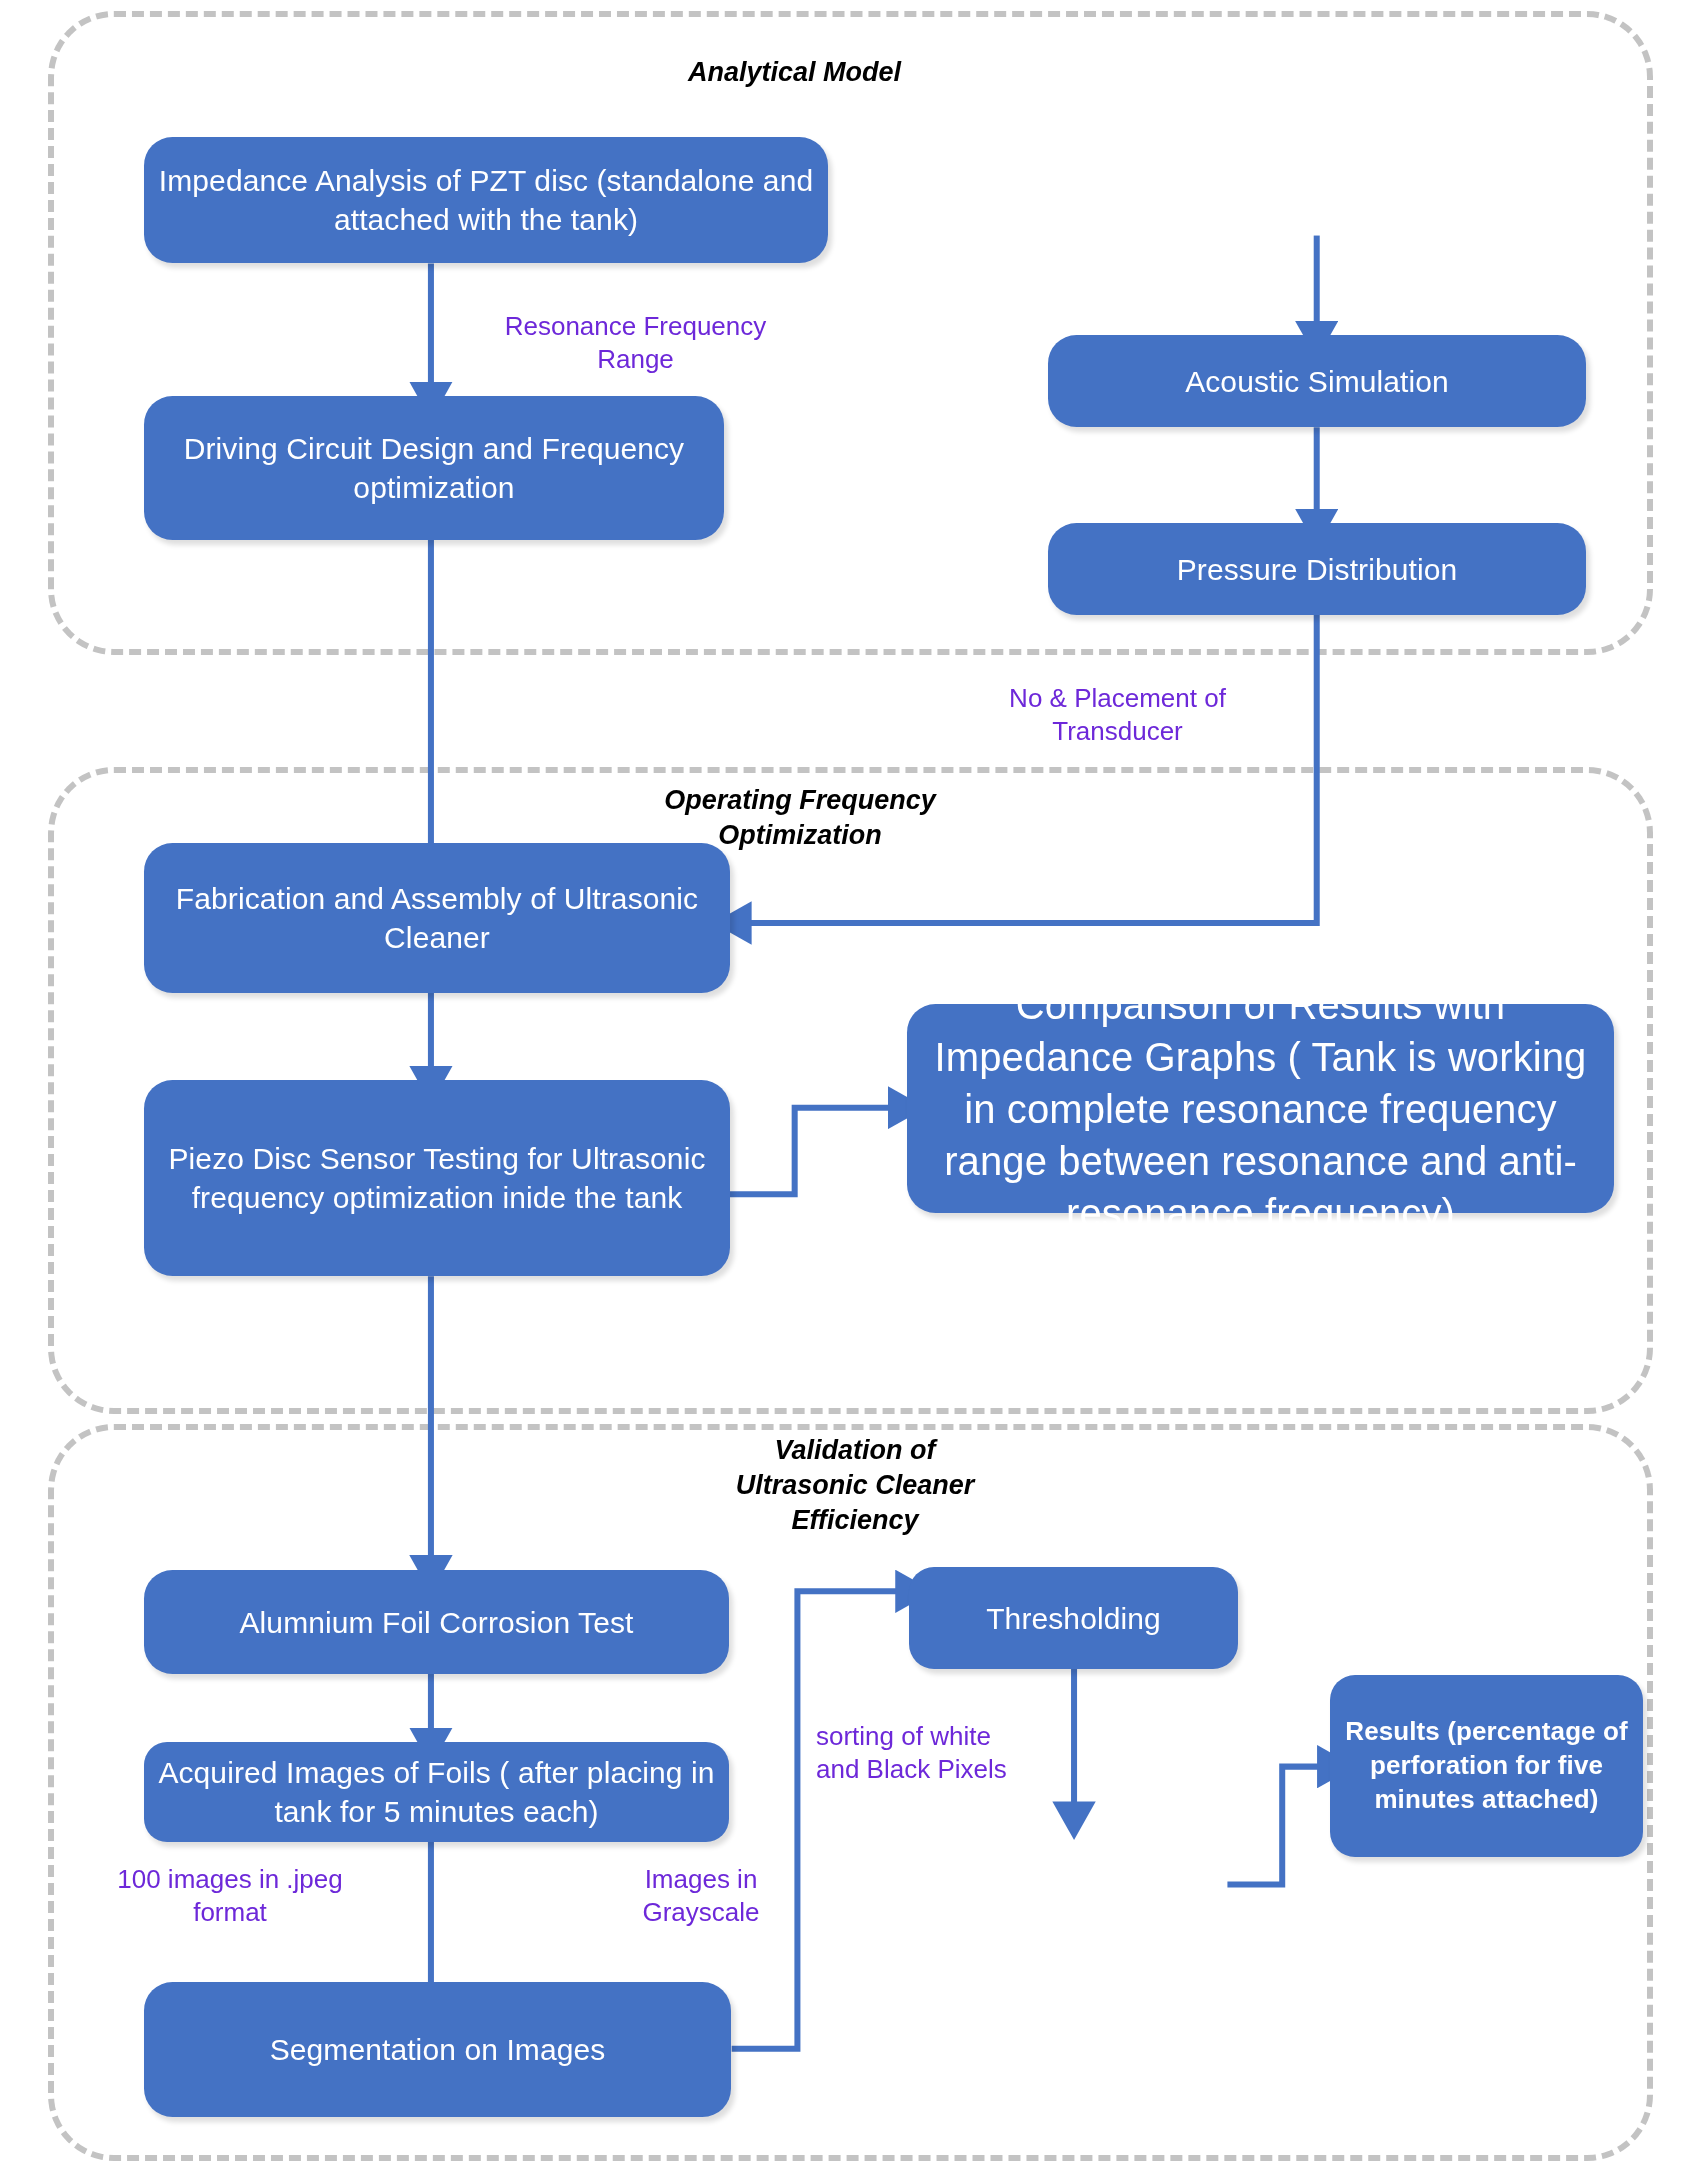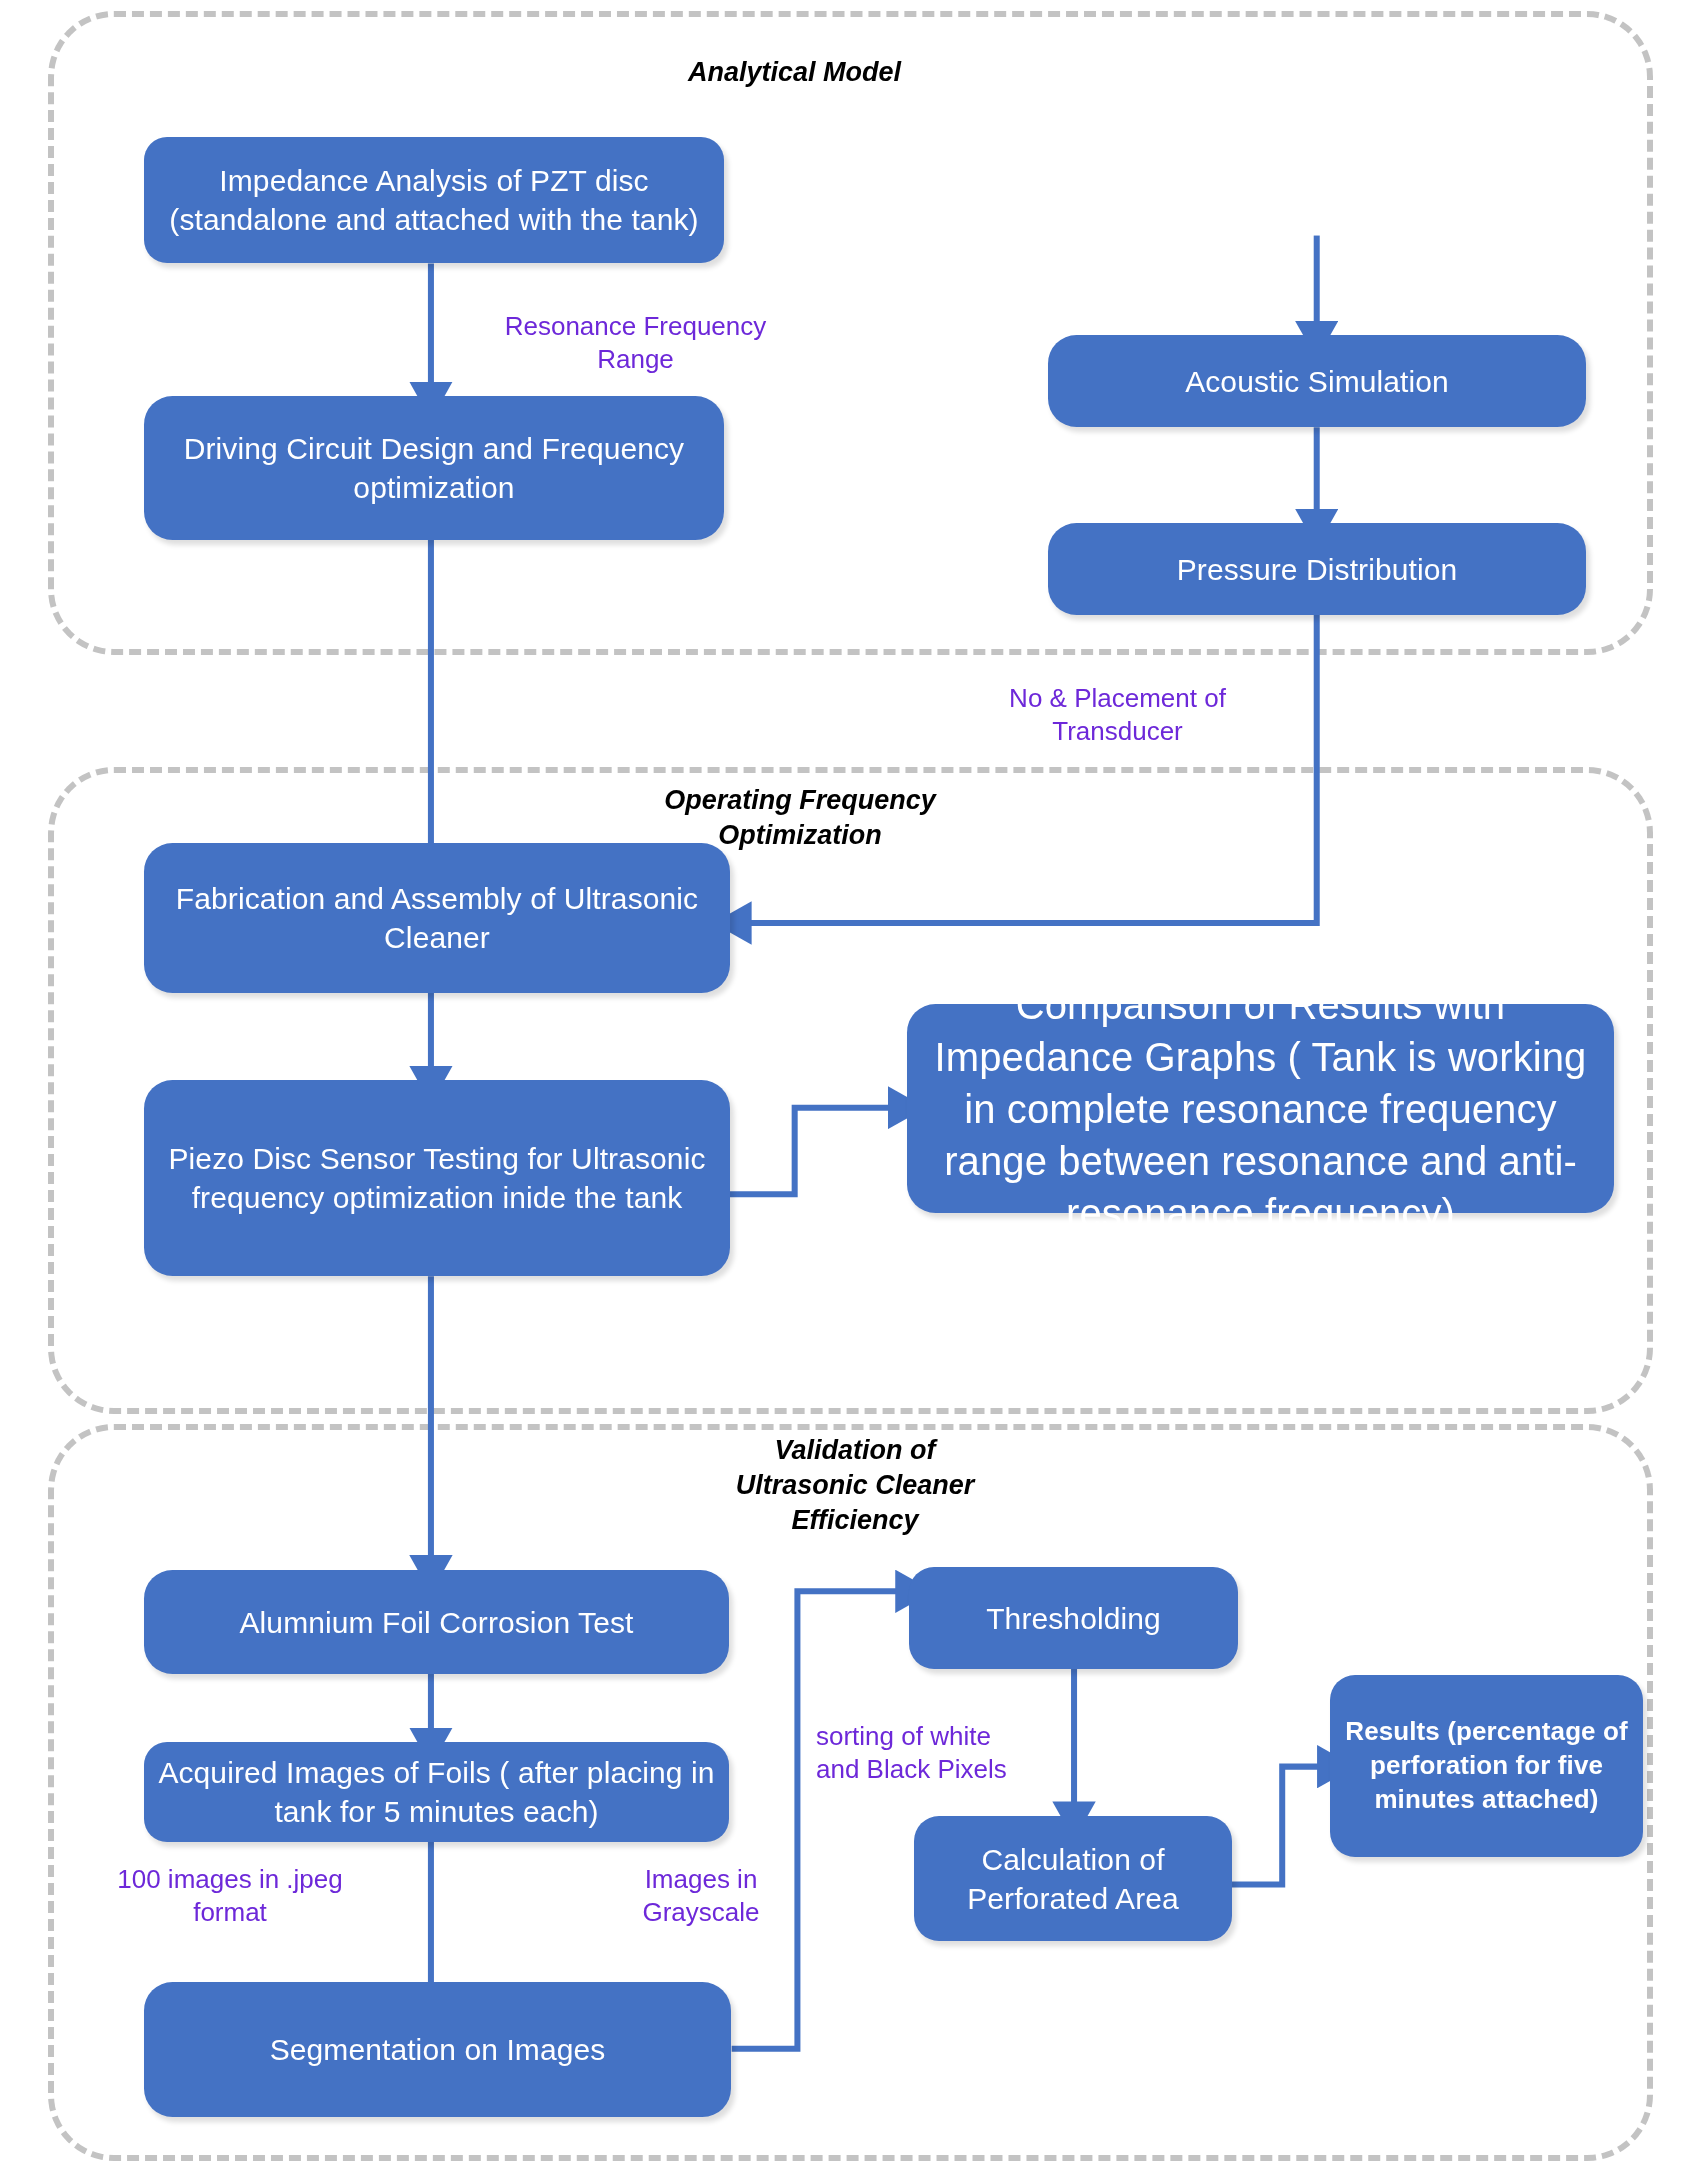--- a/index.html
+++ b/index.html
@@ -82,21 +82,21 @@
 Range</div>
   <div class="edgelabel" style="left:942px;top:682px;width:351px;font-size:26px;white-space:pre-line;">No &amp; Placement of
 Transducer</div>
   <div class="edgelabel" style="left:60px;top:1863px;width:340px;font-size:26px;white-space:pre-line;">100 images in .jpeg
 format</div>
   <div class="edgelabel" style="left:608px;top:1863px;width:186px;font-size:26px;white-space:pre-line;">Images in
 Grayscale</div>
   <div class="edgelabel" style="left:816px;top:1720px;width:241px;font-size:26px;white-space:pre-line;text-align:left;">sorting of white
 and Black Pixels</div>
 
-  <div class="node" style="left:144px;top:137px;width:580px;height:126px;font-size:30px;border-radius:23px;">
+  <div class="node" style="left:144px;top:137px;width:684px;height:126px;font-size:30px;">
     <span>Impedance Analysis of PZT disc (standalone and attached with the tank)</span>
   </div>
 
 
   <div class="node" style="left:144px;top:396px;width:580px;height:144px;font-size:30px;">
     <span>Driving Circuit Design and Frequency optimization</span>
   </div>
 
   <div class="node" style="left:1048px;top:335px;width:538px;height:92px;font-size:30px;">
     <span>Acoustic Simulation</span>
@@ -127,22 +127,19 @@
   </div>
 
   <div class="node" style="left:144px;top:1982px;width:587px;height:135px;font-size:30px;">
     <span>Segmentation on Images</span>
   </div>
 
   <div class="node" style="left:909px;top:1567px;width:329px;height:102px;font-size:30px;border-radius:25px;">
     <span>Thresholding</span>
   </div>
 
-  <div class="node" style="left:914px;top:1816px;width:318px;height:125px;font-size:30px;border-radius:25px;">
-    <span>Calculation of Perforated Area</span>
-  </div>
 
   <div class="node bold" style="left:1330px;top:1675px;width:313px;height:182px;font-size:26px;border-radius:25px;">
     <span>Results (percentage of perforation for five minutes attached)</span>
   </div>
 
 </div>
 
 
 </body></html>

